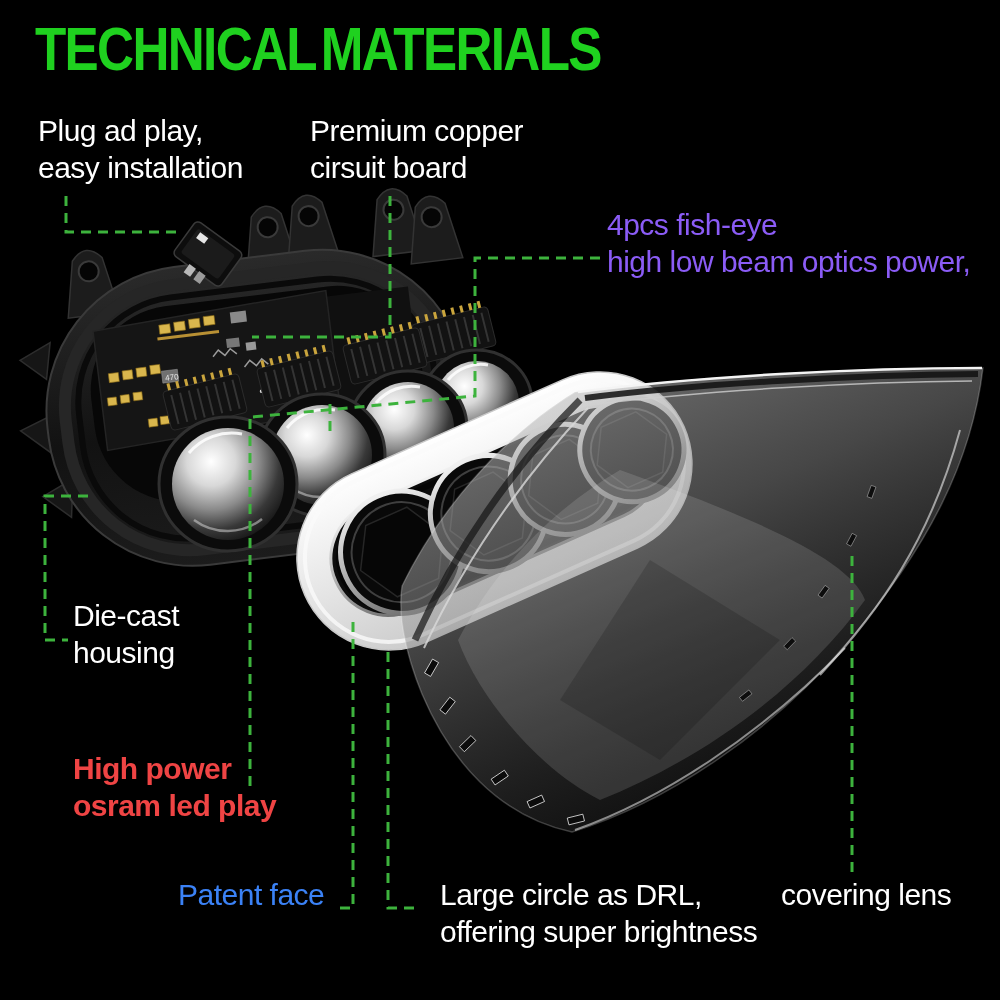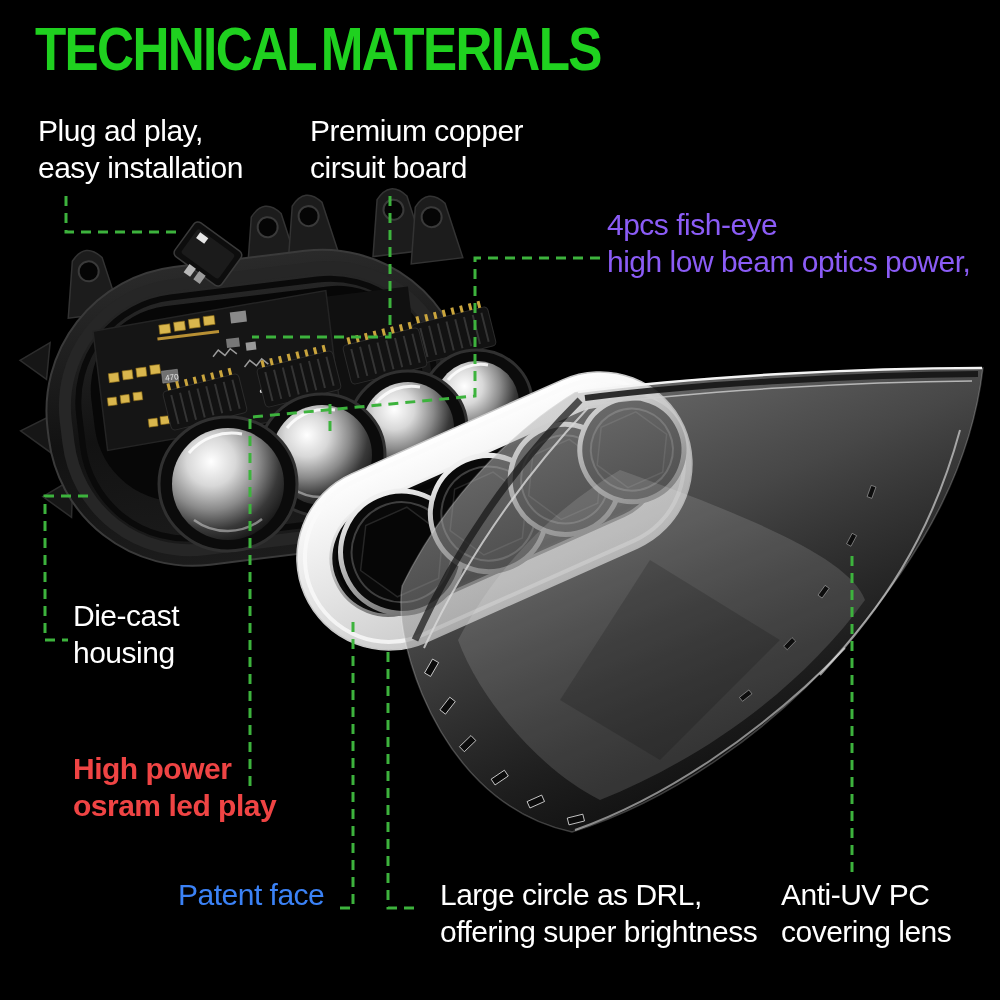--- a/index.html
+++ b/index.html
@@ -348,17 +348,16 @@
 <div class="label lbl-patent" style="color: #3b82f6;">
   <span>Patent face</span>
 </div>
 
 <div class="label lbl-drl" style="color: rgb(255, 255, 255);">
   <span>Large circle as DRL,</span>
   <span>offering super brightness</span>
 </div>
 
 <div class="label lbl-antiuv" style="color: rgb(255, 255, 255);">
-  <span>Anti-UV PC</span>
   <span>covering lens</span>
 </div>
 
 </div>
 
 </body></html>

